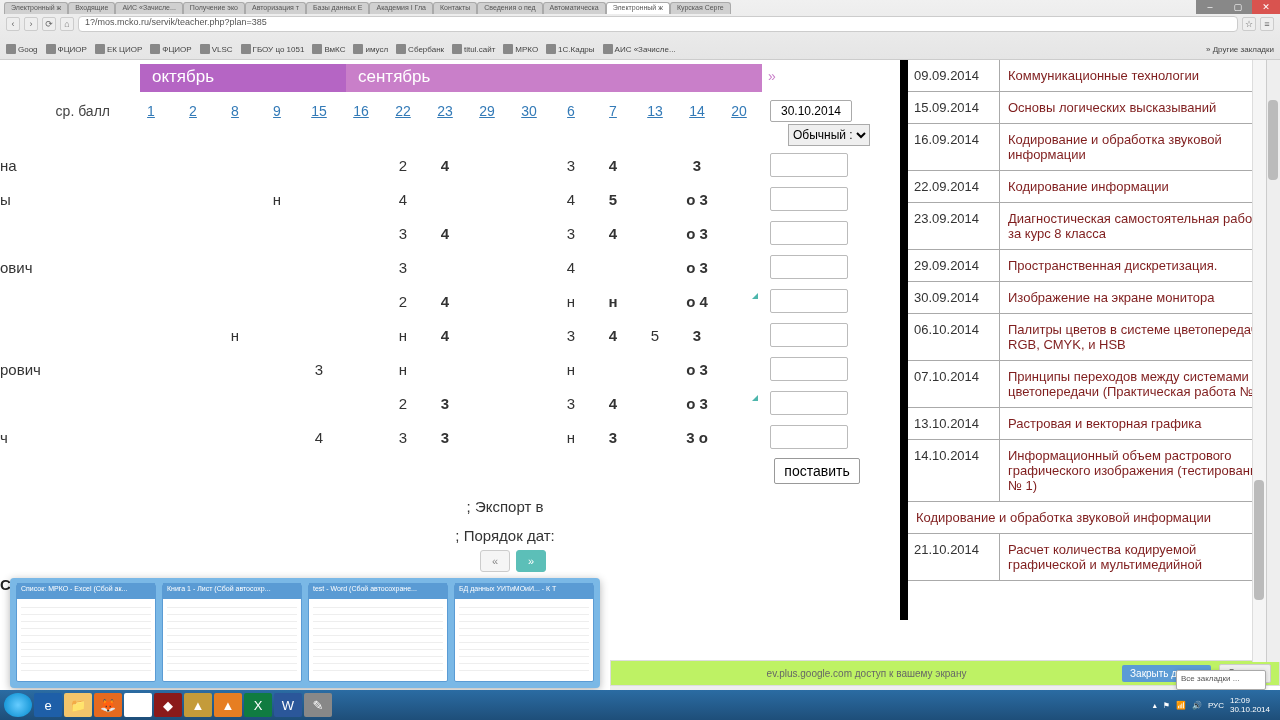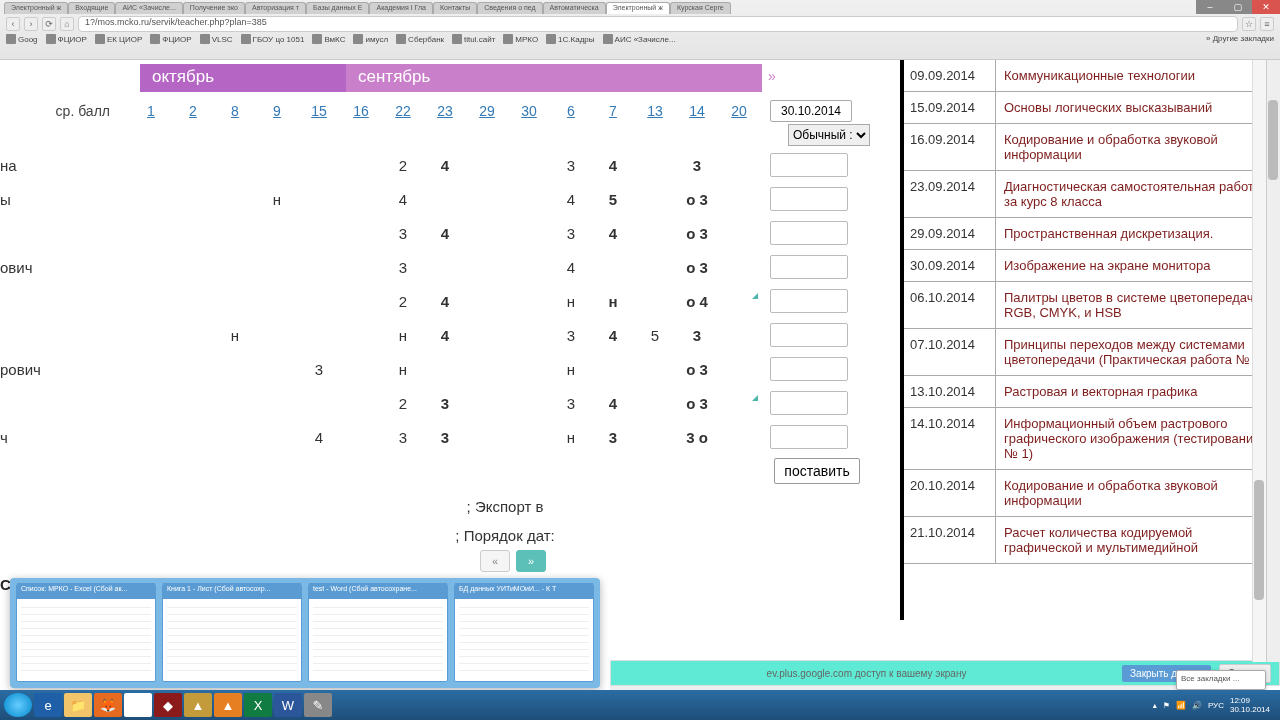--- a/index.html
+++ b/index.html
@@ -6,33 +6,33 @@
 body { background: #fff; width: 1280px; height: 720px; overflow: hidden; position: relative; }
 
 
 .browser-chrome { height: 60px; background: linear-gradient(#f0f0f0,#e5e5e5); border-bottom: 1px solid #ccc; }
 .tab-strip { height: 14px; display: flex; gap: 0; padding-left: 4px; align-items: flex-end; font-size: 7px; color: #555; overflow: hidden; }
 .tab { background: #d0d0d0; border: 1px solid #aaa; border-bottom: none; padding: 1px 6px; border-radius: 3px 3px 0 0; white-space: nowrap; max-width: 100px; overflow: hidden; text-overflow: ellipsis; height: 12px; }
 .tab.active { background: #fff; }
 .addr-bar { height: 20px; display: flex; align-items: center; padding: 2px 6px; gap: 4px; font-size: 9px; color: #666; }
 .addr-btn { width: 14px; height: 14px; background: #eee; border: 1px solid #ccc; border-radius: 2px; display: flex; align-items: center; justify-content: center; }
 .addr-input { flex: 1; height: 16px; background: #fff; border: 1px solid #ccc; border-radius: 4px; padding: 0 6px; font-size: 9px; color: #555; }
-.bm-bar { height: 20px; display: flex; align-items: flex-start; padding: 0 6px; gap: 8px; font-size: 8px; color: #444; overflow: hidden; }
+.bm-bar { height: 20px; display: flex; align-items: flex-end; padding: 0 6px; gap: 8px; font-size: 8px; color: #444; overflow: hidden; }
 .bm { display: flex; align-items: center; gap: 2px; white-space: nowrap; }
 .bm .ico { width: 10px; height: 10px; background: #888; border-radius: 1px; }
 .bm-right { margin-left: auto; }
 
 .win-controls { position: absolute; top: 0; right: 0; display: flex; }
 .win-btn { width: 28px; height: 14px; display: flex; align-items: center; justify-content: center; font-size: 9px; color: #fff; }
 .win-min { background: #888; } .win-max { background: #888; } .win-close { background: #d9534f; }
 
 
 .app { display: flex; height: 560px; position: relative; }
 .left { width: 900px; padding: 0; position: relative; }
-.right { width: 380px; border-left: 4px solid #000000; overflow-y: hidden; }
+.right { width: 380px; border-left: 8px solid #000000; overflow-y: hidden; }
 
 
 .month-band { display: flex; margin: 4px 0 0 140px; height: 28px; width: 622px; }
 .mon { color: #fff; font-size: 17px; padding: 3px 12px; }
 .mon.sep { background: #c97fc9; width: 416px; } 
 .mon.oct { background: #b565c4; width: 206px; }
 .mon-toggle { color: #c97fc9; font-size: 14px; margin-left: 6px; align-self: center; }
 
 
 .date-row { display: flex; align-items: center; height: 30px; margin-top: 4px; font-size: 14px; }
@@ -67,21 +67,21 @@
 .ldate { width: 92px; padding: 8px 6px; border-right: 1px solid #aaa; color: #333; }
 .ltopic { flex: 1; padding: 8px 10px 8px 8px; color: #7f1d1d; }
 
 
 .task-preview { position: absolute; left: 10px; bottom: 32px; width: 590px; height: 110px; background: #7ab8e6; border-radius: 4px; padding: 6px; display: flex; gap: 6px; box-shadow: 0 2px 8px rgba(0,0,0,.3); }
 .pv { flex: 1; background: #fff; border: 1px solid #5a9bd4; border-radius: 2px; position: relative; }
 .pv-title { position: absolute; top: -2px; left: 0; right: 0; height: 16px; background: #5a9bd4; font-size: 7px; color: #fff; padding: 2px 4px; overflow: hidden; white-space: nowrap; }
 .pv-body { position: absolute; top: 16px; left: 4px; right: 4px; bottom: 4px; background: repeating-linear-gradient(#fff, #fff 6px, #eee 6px, #eee 7px); }
 
 
-.ov-bar { position: absolute; bottom: 34px; left: 610px; right: 0; height: 26px; background: #5eead4; border: 1px solid #ddd; display: flex; align-items: center; justify-content: flex-end; gap: 8px; padding: 0 8px; font-size: 10px; color: #666; }
+.ov-bar { position: absolute; bottom: 34px; left: 610px; right: 0; height: 26px; background: #bef264; border: 1px solid #ddd; display: flex; align-items: center; justify-content: flex-end; gap: 8px; padding: 0 8px; font-size: 10px; color: #666; }
 .ov-name { flex: 1; text-align: center; }
 .ov-btn { background: #5b9bd5; color: #fff; padding: 3px 8px; border-radius: 2px; border: none; font-size: 10px; }
 .ov-btn.gr { background: #eee; color: #555; border: 1px solid #ccc; }
 
 
 .taskbar { position: absolute; bottom: 0; left: 0; right: 0; height: 30px; background: linear-gradient(#2b6ca3,#1e4e79); display: flex; align-items: center; padding: 0 4px; gap: 2px; }
 .tb-ico { width: 28px; height: 24px; border-radius: 2px; display: flex; align-items: center; justify-content: center; font-size: 13px; color: #fff; }
 .tb-ico.win { background: radial-gradient(circle,#6cf,#08c); border-radius: 50%; }
 .tb-tray { margin-left: auto; display: flex; align-items: center; gap: 6px; font-size: 8px; color: #fff; padding-right: 6px; }
 
@@ -423,20 +423,24 @@
         </div>
         <div class="lrow">
           <div class="ldate">15.09.2014</div>
           <div class="ltopic">Основы логических высказываний</div>
         </div>
         <div class="lrow">
           <div class="ldate">16.09.2014</div>
           <div class="ltopic">Кодирование и обработка звуковой информации</div>
         </div>
         <div class="lrow">
+          <div class="ldate">22.09.2014</div>
+          <div class="ltopic">Кодирование информации</div>
+        </div>
+        <div class="lrow">
           <div class="ldate">23.09.2014</div>
           <div class="ltopic">Диагностическая самостоятельная работа за курс 8 класса</div>
         </div>
         <div class="lrow">
           <div class="ldate">29.09.2014</div>
           <div class="ltopic">Пространственная дискретизация.</div>
         </div>
         <div class="lrow">
           <div class="ldate">30.09.2014</div>
           <div class="ltopic">Изображение на экране монитора</div>
@@ -451,21 +455,20 @@
         </div>
         <div class="lrow">
           <div class="ldate">13.10.2014</div>
           <div class="ltopic">Растровая и векторная графика</div>
         </div>
         <div class="lrow">
           <div class="ldate">14.10.2014</div>
           <div class="ltopic">Информационный объем растрового графического изображения (тестирование № 1)</div>
         </div>
         <div class="lrow">
-          <div class="ldate">20.10.2014</div>
           <div class="ltopic">Кодирование и обработка звуковой информации</div>
         </div>
         <div class="lrow">
           <div class="ldate">21.10.2014</div>
           <div class="ltopic">Расчет количества кодируемой графической и мультимедийной</div>
         </div>
       </div>
   </div>
 </div>
 

